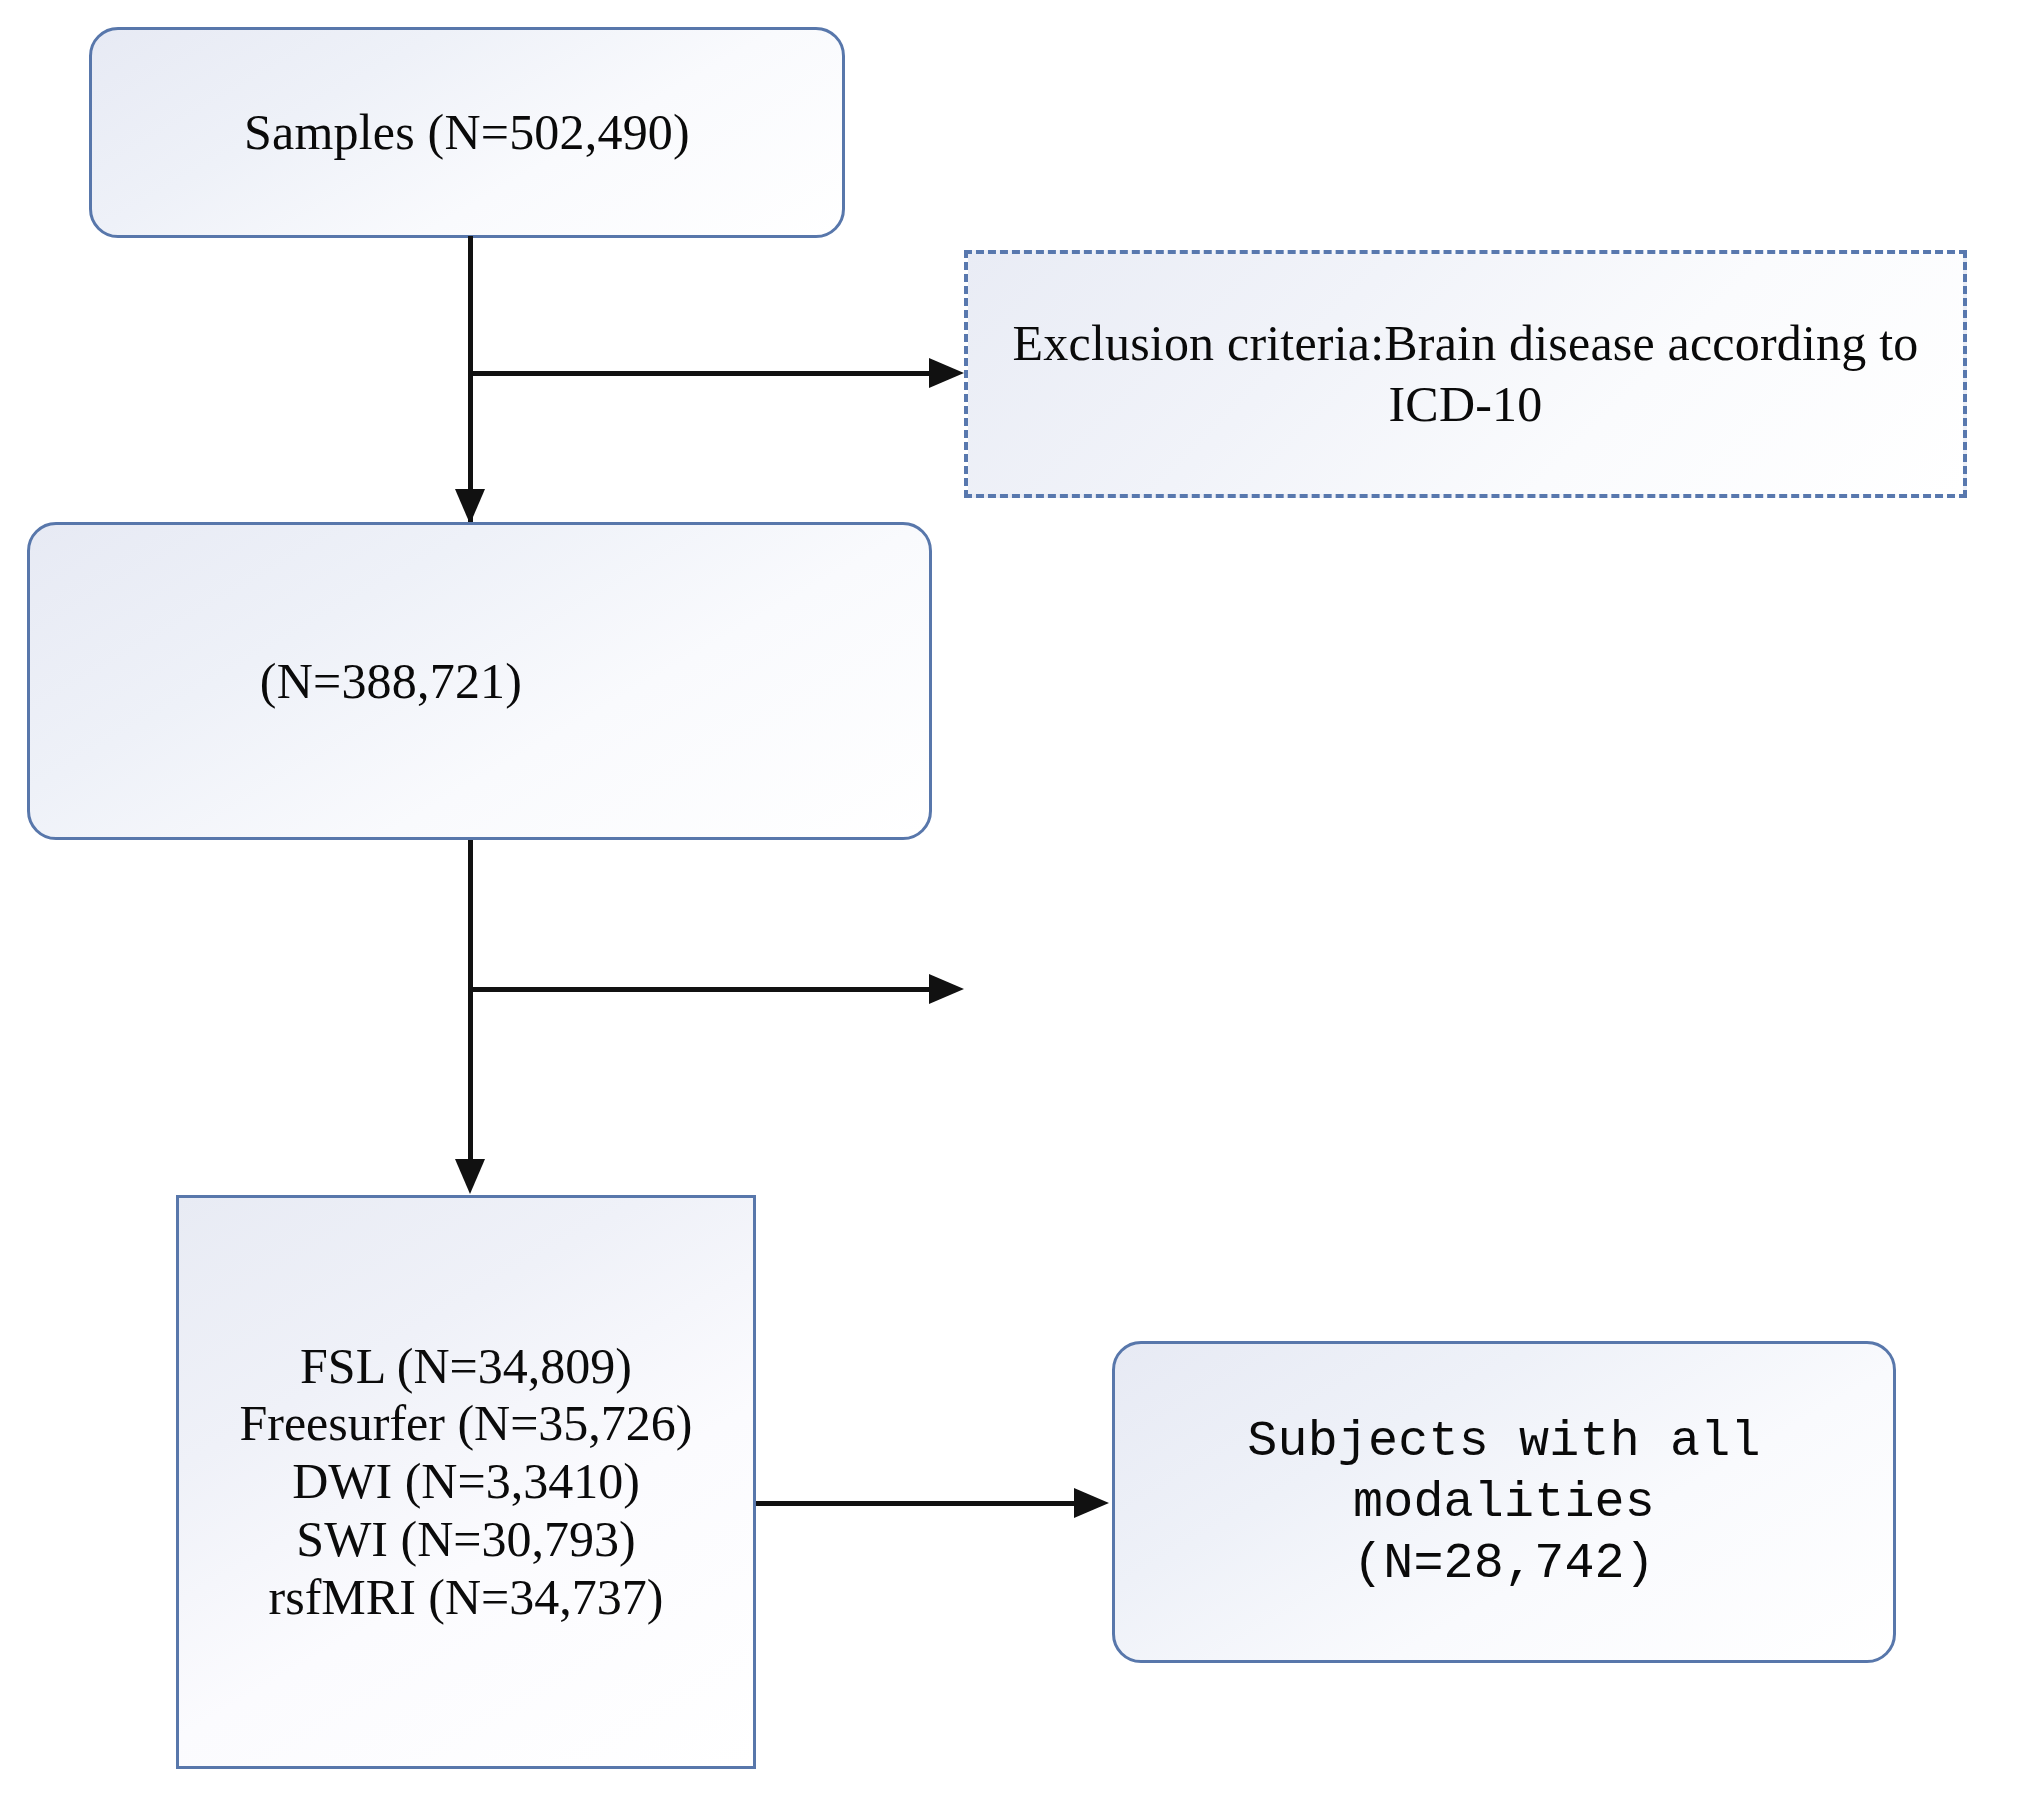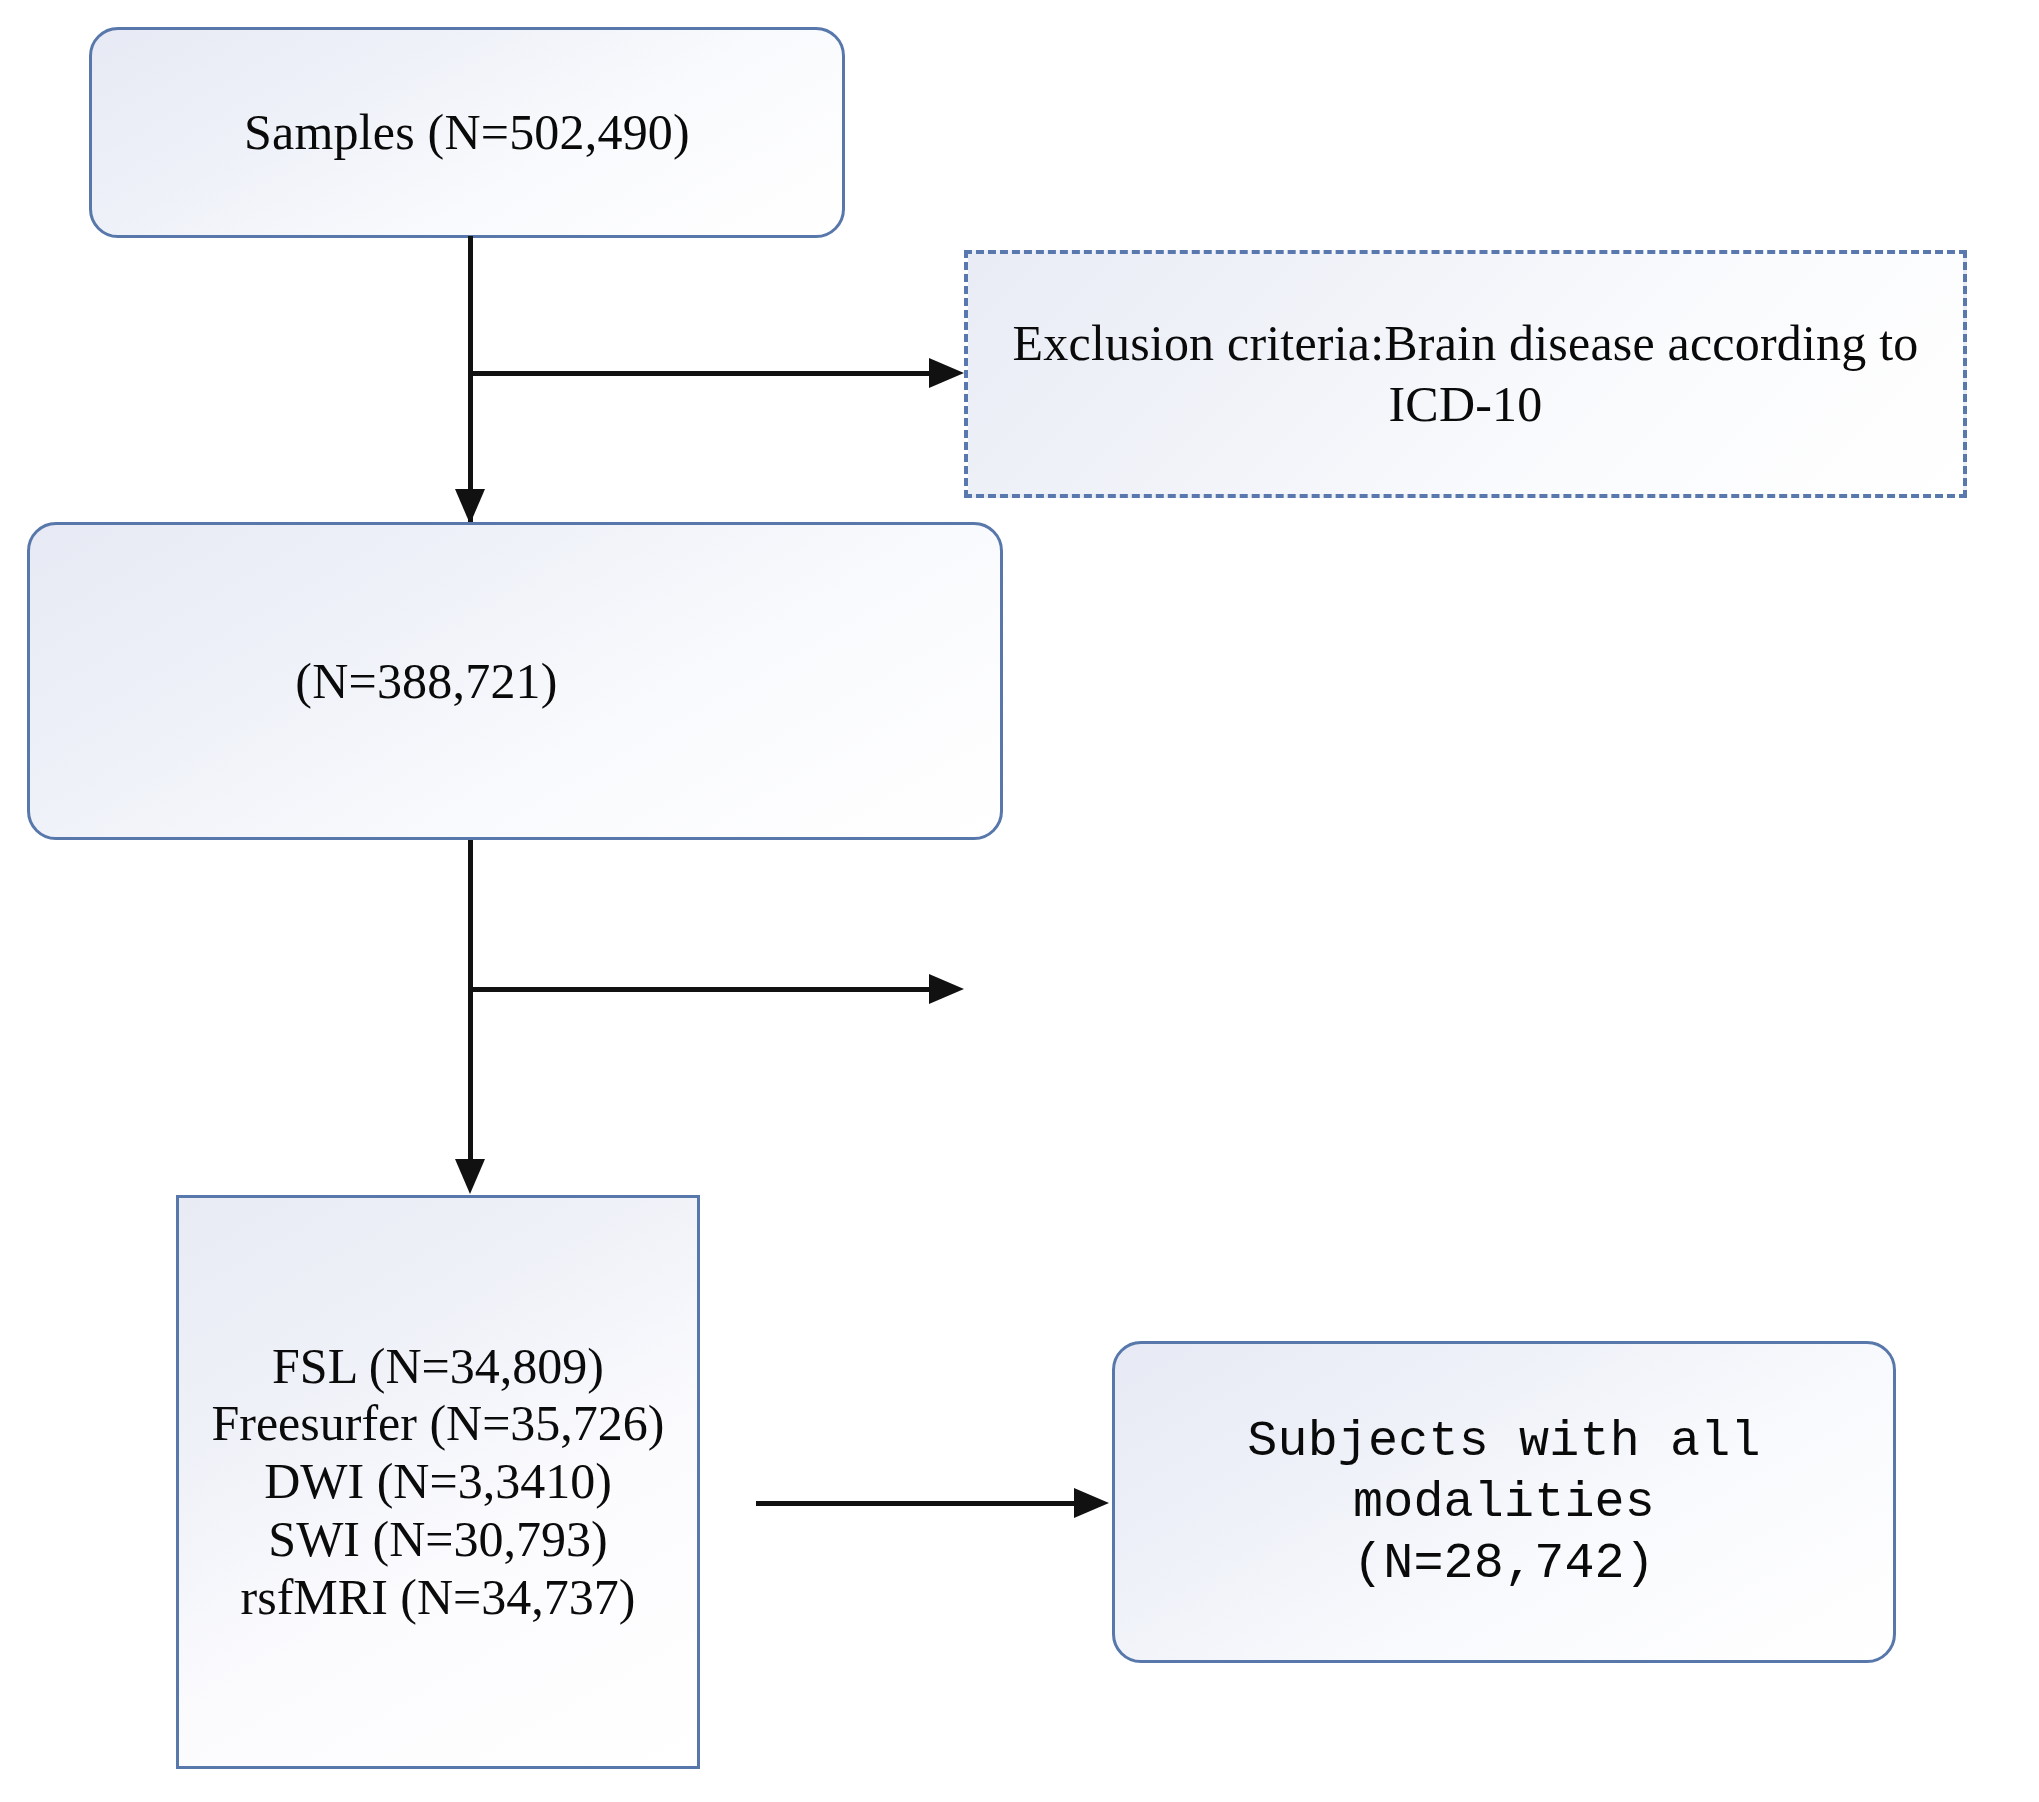--- a/index.html
+++ b/index.html
@@ -109,33 +109,33 @@
   <div class="h-line" style="left:470px; top:371px; width:468px;"></div>
   <div class="arrow-right" style="left:929px; top:358px;"></div>
 
   <div class="arrow-down" style="left:455px; top:489px;"></div>
 
   <div class="node dashed-box" style="left:964px; top:250px; width:1003px; height:248px;">
     <span class="node-text">Exclusion criteria:Brain disease according to
 ICD-10</span>
   </div>
 
-  <div class="node rounded-box" style="left:27px; top:522px; width:976px; height:318px;">
+  <div class="node rounded-box" style="left:27px; top:522px; width:905px; height:318px;">
     <span class="node-text" style="margin-right:177px;">(N=388,721)</span>
   </div>
 
   <div class="v-line" style="left:468px; top:840px; height:326px;"></div>
 
   <div class="h-line" style="left:470px; top:987px; width:468px;"></div>
   <div class="arrow-right" style="left:929px; top:974px;"></div>
 
   <div class="arrow-down" style="left:455px; top:1159px;"></div>
 
 
-  <div class="node rect-box modality-list" style="left:176px; top:1195px; width:524px; height:574px;">
+  <div class="node rect-box modality-list" style="left:176px; top:1195px; width:580px; height:574px;">
     <div class="modality-line">FSL (N=34,809)</div>
     <div class="modality-line">Freesurfer (N=35,726)</div>
     <div class="modality-line">DWI (N=3,3410)</div>
     <div class="modality-line">SWI (N=30,793)</div>
     <div class="modality-line">rsfMRI (N=34,737)</div>
   </div>
 
   <div class="h-line" style="left:756px; top:1501px; width:322px;"></div>
   <div class="arrow-right" style="left:1074px; top:1488px;"></div>
 

